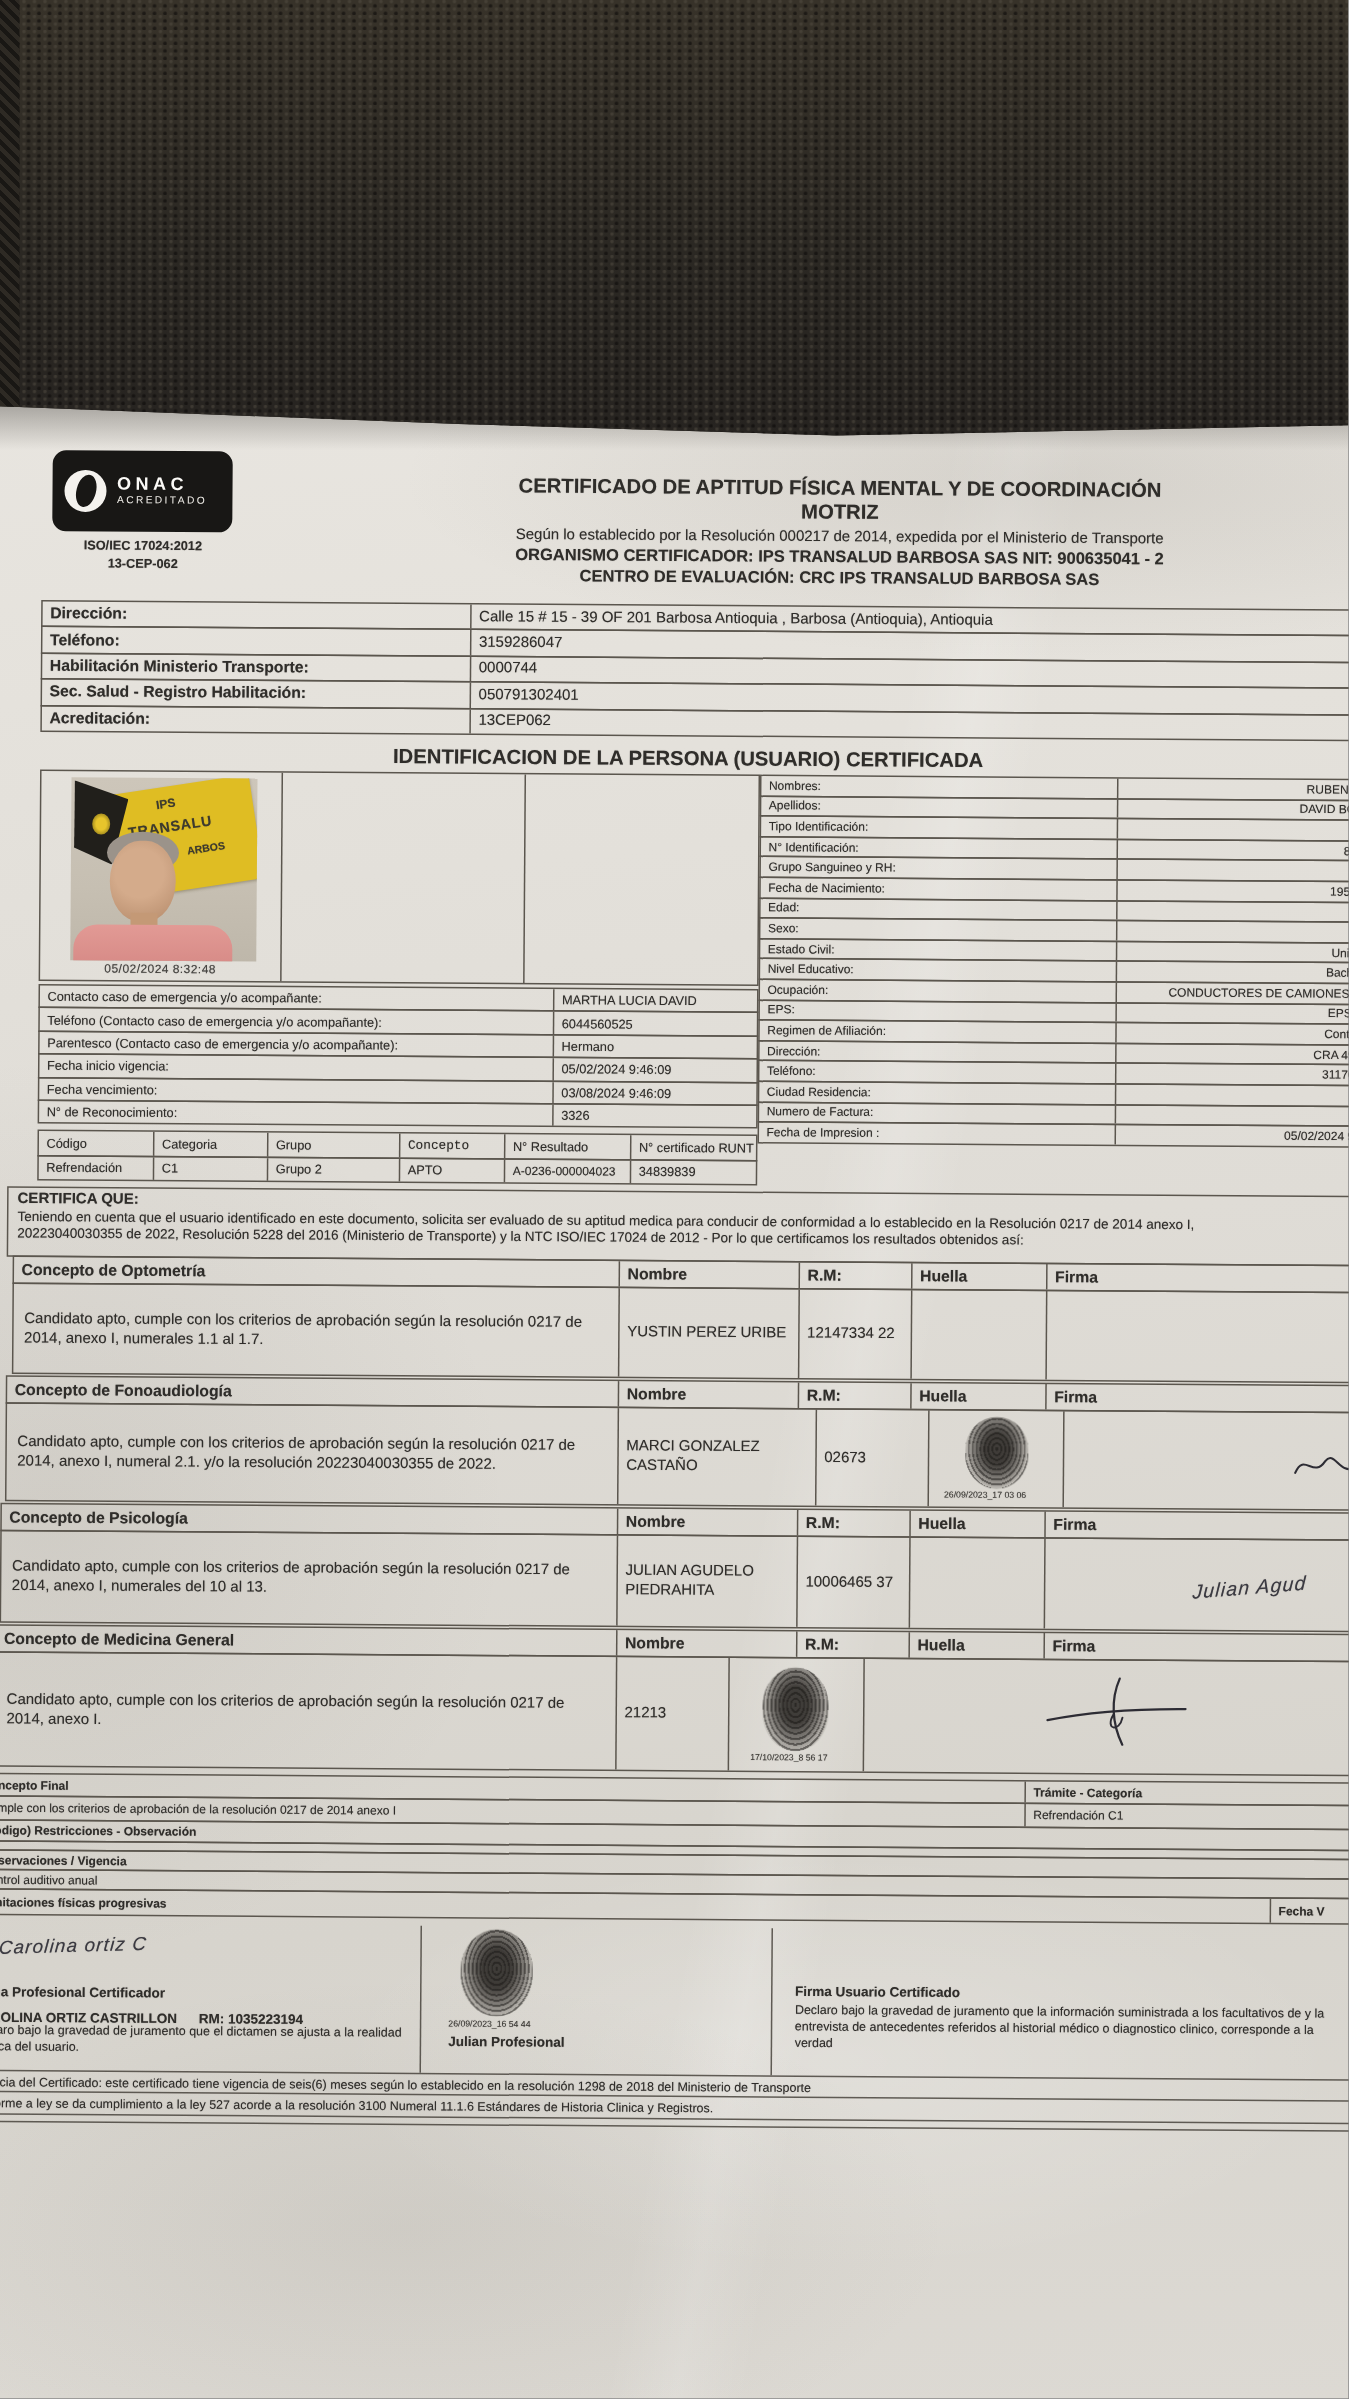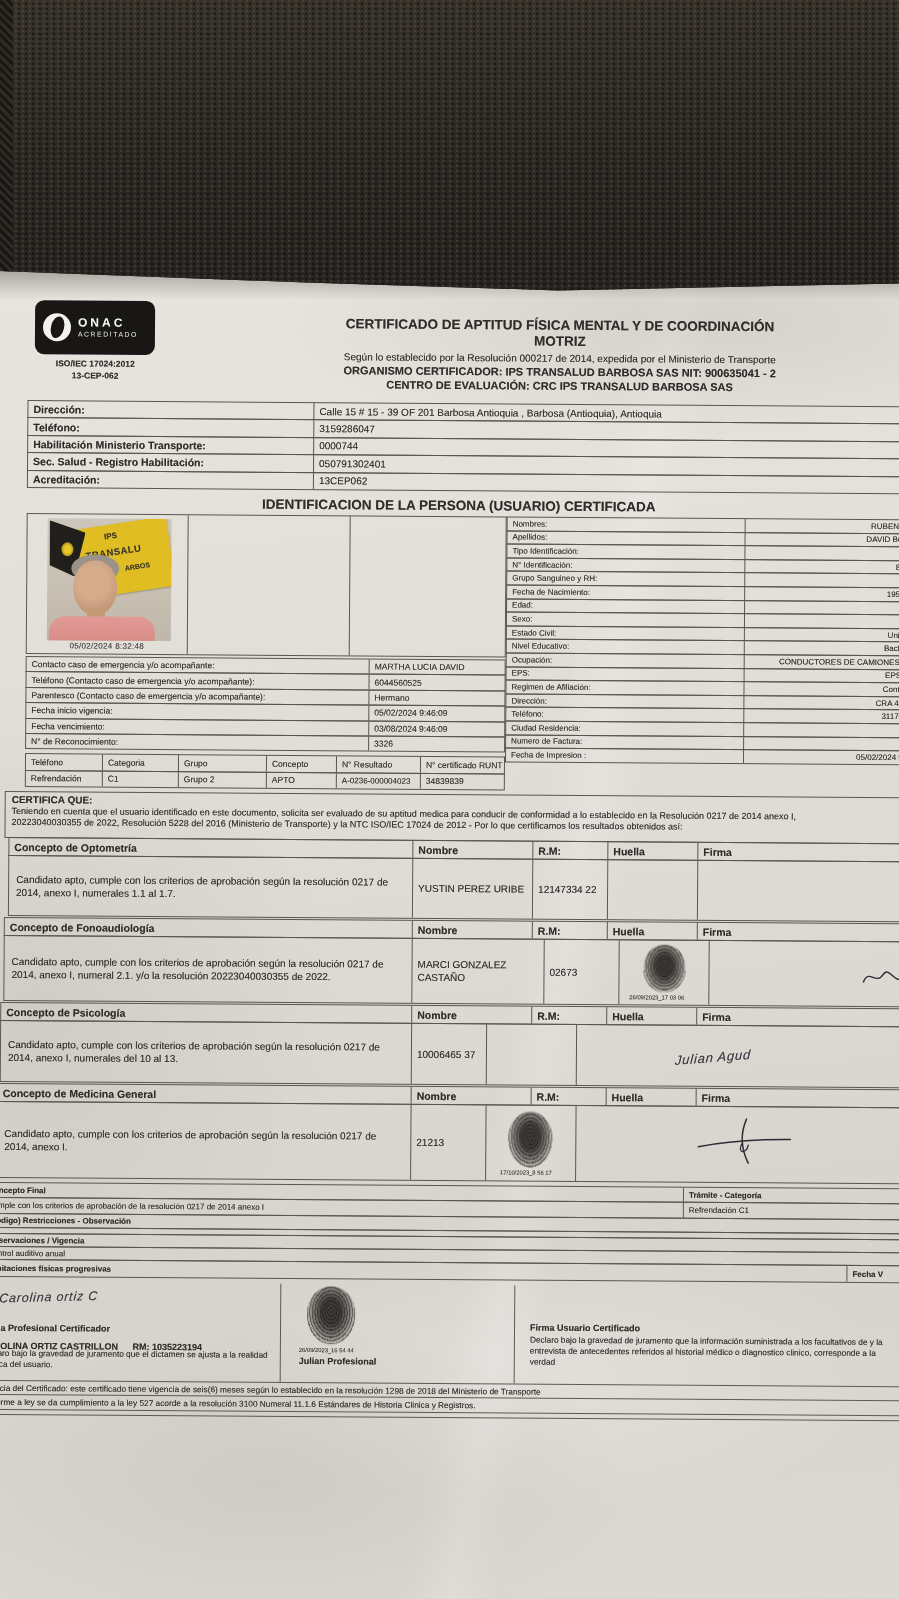--- a/index.html
+++ b/index.html
@@ -239,24 +239,24 @@
           <div class="c f85" style="flex:1;">03/08/2024 9:46:09</div>
         </div>
       <div class="r" style="height:16.4px;">
           <div class="c f85" style="width:342px;">N° de Reconocimiento:</div>
           <div class="c f85" style="flex:1;">3326</div>
         </div>
     </div>
 
     <div class="tbl" style="left:28px;top:757px;width:480px;">
       <div class="r" style="height:17.6px;">
-        <div class="c f85" style="width:76px;">Teléfono</div>
+        <div class="c f85" style="width:76px;">Código</div>
         <div class="c f85" style="width:76px;">Categoria</div>
         <div class="c f85" style="width:88px;">Grupo</div>
-        <div class="c f85" style="width:70px;">Concepto</div>
+        <div class="c f85" style="width:70px;font-family:Liberation Mono, monospace;">Concepto</div>
         <div class="c f85" style="width:84px;">N° Resultado</div>
         <div class="c f85" style="flex:1;">N° certificado RUNT</div>
       </div>
       <div class="r" style="height:17px;">
         <div class="c f85" style="width:76px;">Refrendación</div>
         <div class="c f85" style="width:76px;">C1</div>
         <div class="c f85" style="width:88px;">Grupo 2</div>
         <div class="c f85" style="width:70px;">APTO</div>
         <div class="c f8" style="width:84px;">A-0236-000004023</div>
         <div class="c f85" style="flex:1;">34839839</div>
@@ -313,20 +313,21 @@
     <div class="tbl" style="left:5px;top:1006px;width:915px;">
       <div class="r" style="height:19px;">
         <div class="c b f105" style="width:410px;">Concepto de Psicología</div>
         <div class="c b f105" style="width:120px;">Nombre</div>
         <div class="c b f105" style="width:75px;">R.M:</div>
         <div class="c b f105" style="width:90px;">Huella</div>
         <div class="c b f105" style="flex:1;">Firma</div>
       </div>
       <div class="r" style="height:62px;">
         <div class="c w f10" style="width:410px;padding:2px 7px;">Candidato apto, cumple con los criterios de aprobación según la resolución 0217 de 2014, anexo I, numerales del 10 al 13.</div>
+        <div class="c w f10" style="width:120px;">JULIAN AGUDELO PIEDRAHITA</div>
         <div class="c w f10" style="width:75px;">10006465 37</div>
         <div class="c" style="width:90px;"></div>
         <div class="c cv" style="flex:1;position:relative;padding:0;">
           <div class="abs script" style="left:98px;top:24px;font-size:13px;transform:rotate(-5deg) skewX(-8deg);white-space:nowrap;">Julian Agud</div>
         </div>
       </div>
     </div>
 
     <div class="tbl" style="left:2px;top:1087px;width:918px;">
       <div class="r" style="height:19px;">

